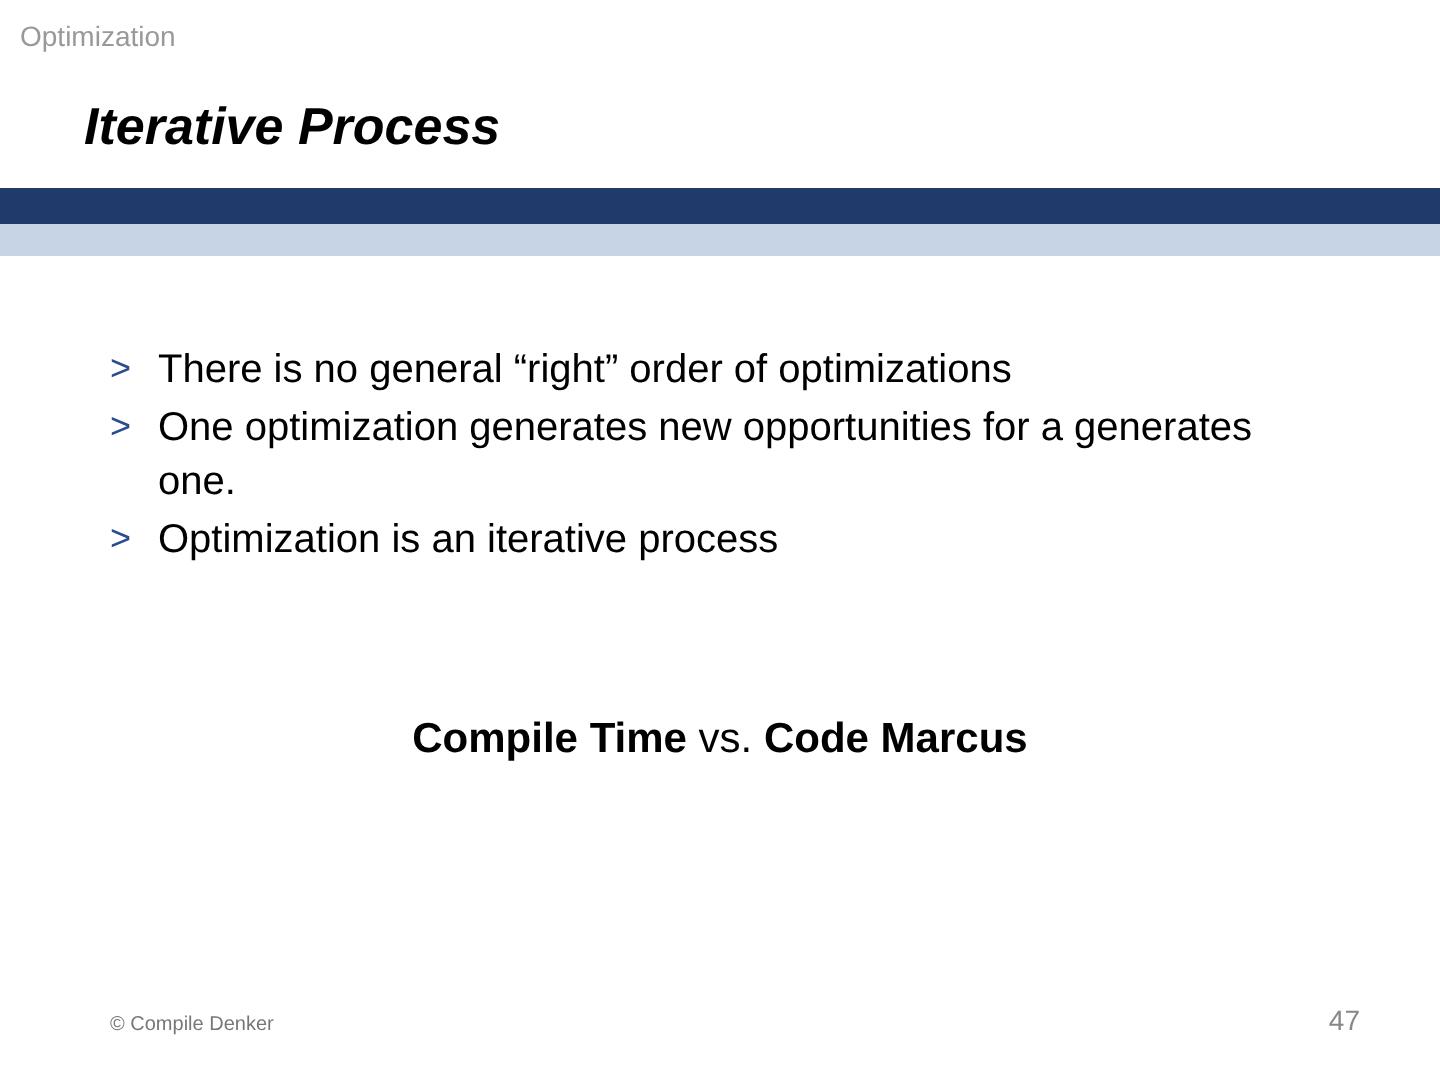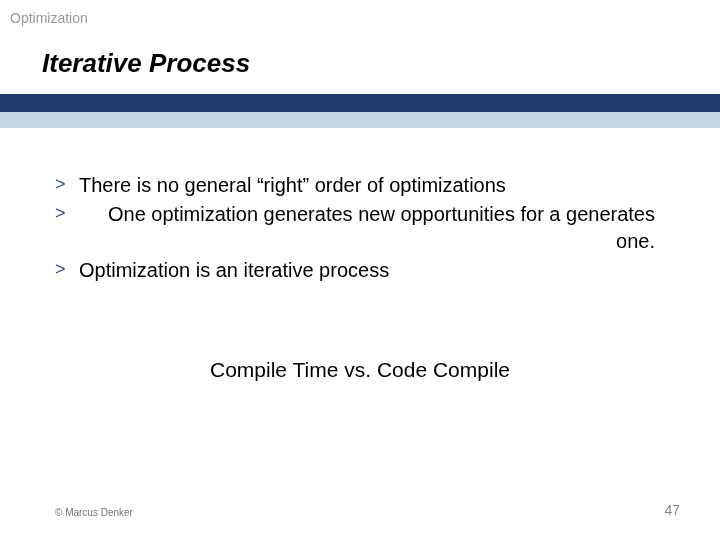--- a/index.html
+++ b/index.html
@@ -58,32 +58,31 @@
       color: #2a4b8d;
       font-size: 18px;
       width: 24px;
       flex-shrink: 0;
       line-height: 1.35;
     }
     .bullet-text {
       font-size: 20px;
       color: #000;
       line-height: 1.35;
-      text-align: right;
     }
     .comparison {
       position: absolute;
       top: 358px;
       left: 0;
       width: 720px;
       text-align: center;
       font-size: 21px;
       color: #000;
     }
-    .comparison .bold { font-weight: normal; text-align: center; }
+    .comparison .bold { font-weight: bold; text-align: center; }
     .footer-left {
       position: absolute;
       bottom: 22px;
       left: 55px;
       font-size: 10px;
       color: #777;
     }
     .footer-right {
       position: absolute;
       bottom: 22px;
@@ -111,17 +110,17 @@
     <div class="bullet-marker">&gt;</div>
     <div class="bullet-text">One optimization generates new opportunities for a generates one.</div>
   </div>
   <div class="bullet-row">
     <div class="bullet-marker">&gt;</div>
     <div class="bullet-text">Optimization is an iterative process</div>
   </div>
 </div>
 
 <div class="comparison">
-  <span class="bold">Compile Time</span><span>  vs.  </span><span class="bold">Code Compile</span>
+  <span class="bold">Compile Time</span><span>  vs.  </span><span class="bold">Code Marcus</span>
 </div>
 
-<div class="footer-left">© Marcus Denker</div>
+<div class="footer-left">© Compile Denker</div>
 <div class="footer-right">47</div>
 
 </body></html>

